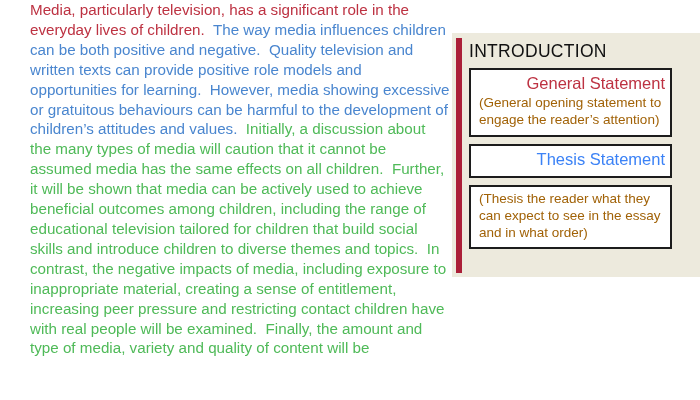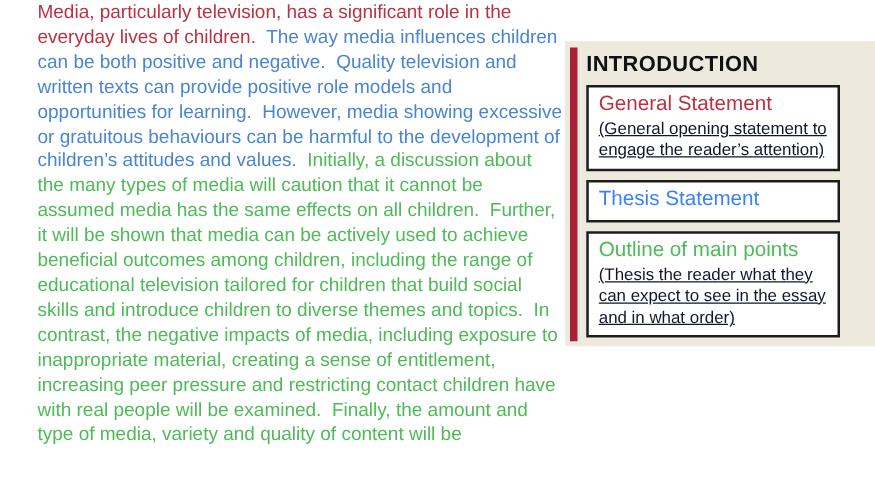--- a/index.html
+++ b/index.html
@@ -34,41 +34,41 @@
   }
   .accent-bar {
     position: absolute;
     left: 4px; top: 5px; bottom: 4px;
     width: 6px;
     background: #ab1f38;
   }
   .panel-title {
     margin: 8px 0 6px 17px;
     font-size: 17.5px;
-    font-weight: bold;
+    font-weight: normal;
     letter-spacing: 0.3px;
     color: #111111;
   }
   .legend-box {
     margin: 0 0 7px 17px;
     width: 203px;
     box-sizing: border-box;
     background: #ffffff;
     border: 2px solid #1c1c1c;
     padding: 3px 5px 6px 8px;
   }
   .legend-box-title {
     font-size: 16.5px;
     line-height: 21px;
+    text-align: right;
   }
   .legend-box-desc {
     font-size: 13.5px;
     line-height: 17.3px;
-    color: #0f172a;
-    text-decoration: underline;
+    color: #a16207;
   }
 </style>
 </head>
 <body>
 
 <div class="stage">
 
   <p class="essay"><span style="color: rgb(189, 50, 66);">Media, particularly television, has a significant role in the everyday lives of children.  </span><span style="color: rgb(74, 134, 207);">The way media influences children can be both positive and negative.  Quality television and written texts can provide positive role models and opportunities for learning.  However, media showing excessive or gratuitous behaviours can be harmful to the development of children’s attitudes and values.  </span><span style="color: rgb(79, 186, 88);">Initially, a discussion about the many types of media will caution that it cannot be assumed media has the same effects on all children.  Further, it will be shown that media can be actively used to achieve beneficial outcomes among children, including the range of educational television tailored for children that build social skills and introduce children to diverse themes and topics.  In contrast, the negative impacts of media, including exposure to inappropriate material, creating a sense of entitlement, increasing peer pressure and restricting contact children have with real people will be examined.  Finally, the amount and type of media, variety and quality of content will be</span></p>
 
   <div class="panel">
@@ -79,18 +79,17 @@
     <div class="legend-box">
       <div class="legend-box-title" style="color: rgb(189, 50, 66);">General Statement</div>
       <div class="legend-box-desc">(General opening statement to engage the reader’s attention)</div>
     </div>
 
     <div class="legend-box">
       <div class="legend-box-title" style="color: #3b82f6;">Thesis Statement</div>
     </div>
 
     <div class="legend-box">
-      <div class="legend-box-title" style="color: rgb(79, 186, 88);">Outline of main points</div>
       <div class="legend-box-desc">(Thesis the reader what they can expect to see in the essay and in what order)</div>
     </div>
   </div>
 
 </div>
 
 </body></html>

